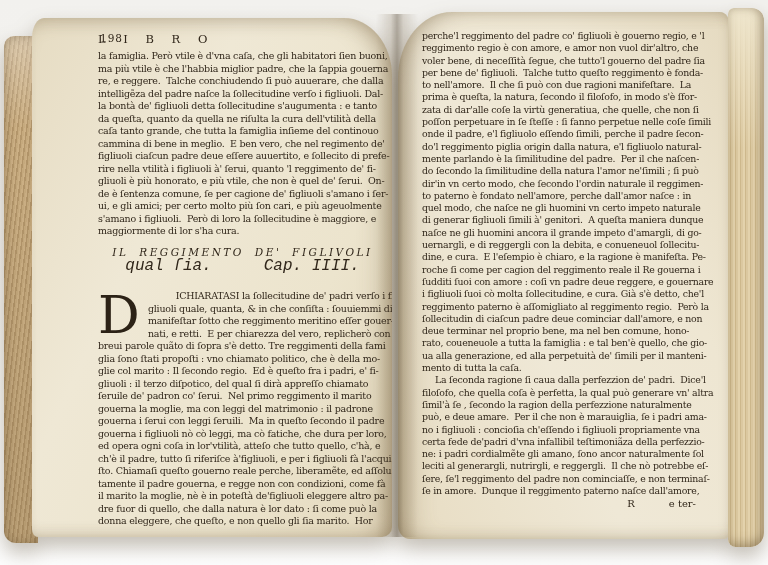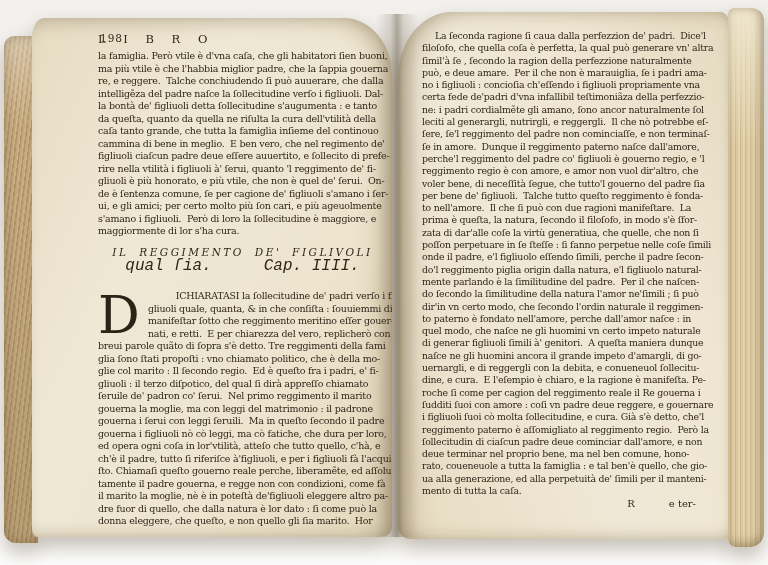--- a/index.html
+++ b/index.html
@@ -118,30 +118,20 @@
 il marito la moglie, nè è in poteſtà de'figliuoli eleggere altro pa-
 dre fuor di quello, che dalla natura è lor dato : ſi come può la
 donna eleggere, che queſto, e non quello gli ſia marito.  Hor</span>
         </div>
 
       </div>
     </div>
 
     <div class="page page-right pr">
       <div class="page-inner">
-        <div class="body-text indent-first">La ſeconda ragione ſi caua dalla perfezzion de' padri.  Dice'l
-filoſofo, che quella coſa è perfetta, la qual può generare vn' altra
-ſimil'à ſe , ſecondo la ragion della perfezzione naturalmente
-può, e deue amare.  Per il che non è marauiglia, ſe i padri ama-
-no i figliuoli : concioſia ch'eſſendo i figliuoli propriamente vna
-certa fede de'padri d'vna infallibil teſtimoniãza della perfezzio-
-ne: i padri cordialmẽte gli amano, ſono ancor naturalmente ſol
-leciti al generargli, nutrirgli, e reggergli.  Il che nò potrebbe eſ-
-ſere, ſe'l reggimento del padre non cominciaſſe, e non terminaſ-
-ſe in amore.  Dunque il reggimento paterno naſce dall'amore,</div>
         <div class="body-text">perche'l reggimento del padre co' figliuoli è gouerno regio, e 'l
 reggimento regio è con amore, e amor non vuol dir'altro, che
 voler bene, di neceſſità ſegue, che tutto'l gouerno del padre ſia
 per bene de' figliuoli.  Talche tutto queſto reggimento è fonda-
 to nell'amore.  Il che ſi può con due ragioni manifeſtare.  La
 prima è queſta, la natura, ſecondo il filoſofo, in modo s'è ſfor-
 zata di dar'alle coſe la virtù generatiua, che quelle, che non ſi
 poſſon perpetuare in ſe ſteſſe : ſi fanno perpetue nelle coſe ſimili
 onde il padre, e'l figliuolo eſſendo ſimili, perche il padre ſecon-
 do'l reggimento piglia origin dalla natura, e'l figliuolo natural-
@@ -156,20 +146,30 @@
 dine, e cura.  E l'eſempio è chiaro, e la ragione è manifeſta. Pe-
 roche ſi come per cagion del reggimento reale il Re gouerna i
 ſudditi ſuoi con amore : coſi vn padre deue reggere, e gouernare
 i figliuoli ſuoi cò molta ſollecitudine, e cura. Già s'è detto, che'l
 reggimento paterno è aſſomigliato al reggimento regio.  Però la
 ſollecitudin di ciaſcun padre deue cominciar dall'amore, e non
 deue terminar nel proprio bene, ma nel ben comune, hono-
 rato, coueneuole a tutta la famiglia : e tal ben'è quello, che gio-
 ua alla generazione, ed alla perpetuità de' ſimili per il manteni-
 mento di tutta la caſa.</div>
+        <div class="body-text indent-first">La ſeconda ragione ſi caua dalla perfezzion de' padri.  Dice'l
+filoſofo, che quella coſa è perfetta, la qual può generare vn' altra
+ſimil'à ſe , ſecondo la ragion della perfezzione naturalmente
+può, e deue amare.  Per il che non è marauiglia, ſe i padri ama-
+no i figliuoli : concioſia ch'eſſendo i figliuoli propriamente vna
+certa fede de'padri d'vna infallibil teſtimoniãza della perfezzio-
+ne: i padri cordialmẽte gli amano, ſono ancor naturalmente ſol
+leciti al generargli, nutrirgli, e reggergli.  Il che nò potrebbe eſ-
+ſere, ſe'l reggimento del padre non cominciaſſe, e non terminaſ-
+ſe in amore.  Dunque il reggimento paterno naſce dall'amore,</div>
         <div class="sig-row">
           <span>R</span>
           <span>e ter-</span>
         </div>
       </div>
     </div>
 
     <div class="gutter"></div>
 
     <div class="fore-edge fore-edge-right"></div>

